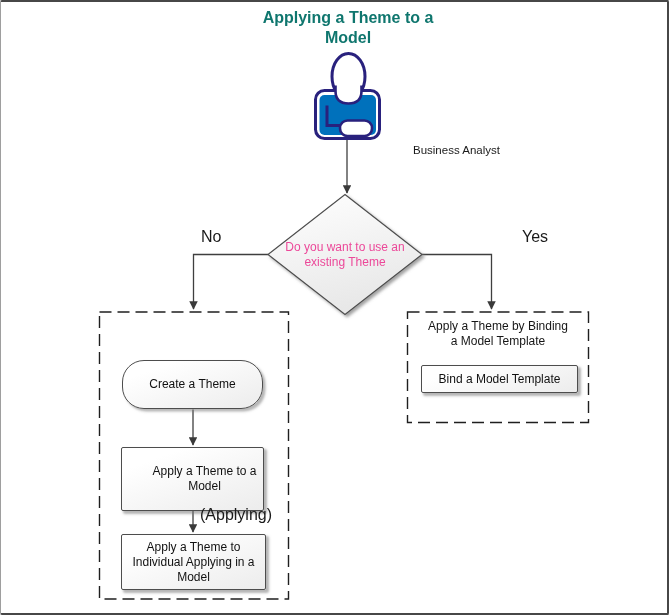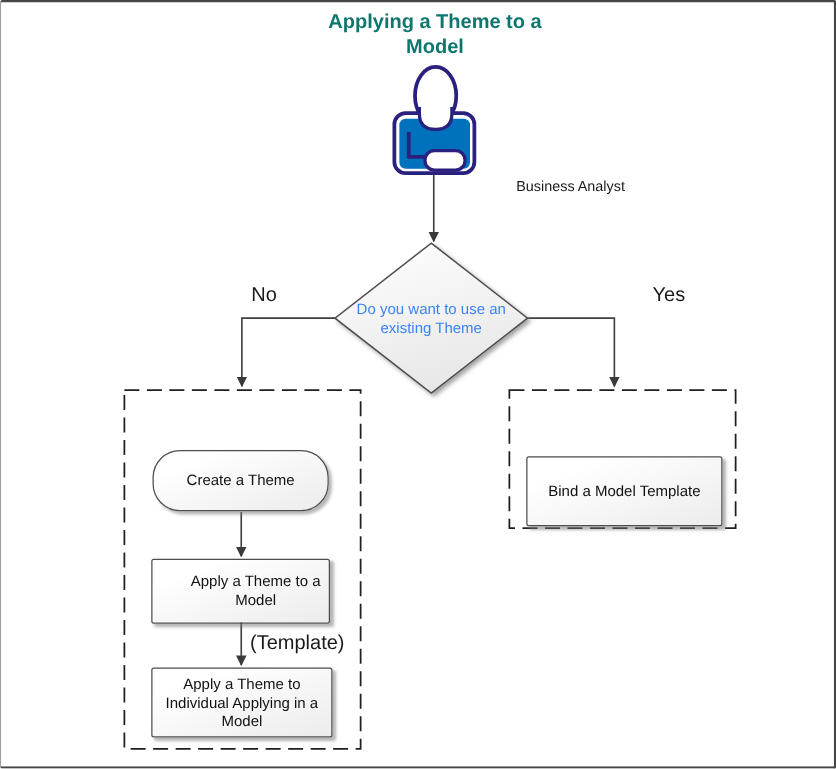--- a/index.html
+++ b/index.html
@@ -73,27 +73,27 @@
     left: 267px;
     top: 237px;
     width: 154px;
     height: 32px;
     display: flex;
     align-items: center;
     justify-content: center;
     text-align: center;
     font-size: 12px;
     line-height: 15px;
-    color: #3b82f6;
+    color: #ec4899;
     white-space: pre-line;
   }
   #box-create         { left: 121px; top: 358px; width: 141px; height: 49px; border-radius: 22px; }
-  #box-apply-model    { left: 120px; top: 445px; width: 143px; height: 52px; padding-left: 24px; }
+  #box-apply-model    { left: 120px; top: 445px; width: 143px; height: 64px; padding-left: 24px; }
   #box-apply-objects  { left: 120px; top: 532px; width: 145px; height: 56px; }
-  #box-bind-template  { left: 420px; top: 363px; width: 157px; height: 56px; }
+  #box-bind-template  { left: 420px; top: 363px; width: 157px; height: 28px; }
   #left-group-title   { left: 103px; top: 329px; width: 180px; }
   #right-group-title  { left: 411px; top: 317px; width: 172px; }
   #actor-label        { left: 372px; top: 141px; font-size: 11.5px; margin-left: 40px; }
   #no-label           { left: 200px; top: 228px; }
   #yes-label          { left: 484px; top: 228px; margin-left: 37px; }
   #optional-label     { left: 199px; top: 506px; }
 </style>
 </head>
 <body>
 
@@ -138,23 +138,25 @@
 Model</div>
 
   <div class="lbl" id="actor-label">Business Analyst</div>
 
   <div class="diamond-label">Do you want to use an
 existing Theme</div>
 
   <div class="lbl" id="no-label">No</div>
   <div class="lbl" id="yes-label">Yes</div>
 
+  <div class="group-title" id="right-group-title">Apply a Theme by Binding
+a Model Template</div>
 
   <div class="flowbox" id="box-create">Create a Theme</div>
   <div class="flowbox" id="box-apply-model">Apply a Theme to a
 Model</div>
-  <div class="lbl" id="optional-label">(Template)</div>
+  <div class="lbl" id="optional-label">(Applying)</div>
   <div class="flowbox" id="box-apply-objects">Apply a Theme to
 Individual Applying in a
 Model</div>
   <div class="flowbox" id="box-bind-template">Bind a Model Template</div>
 
 </div>
 
 </body></html>

